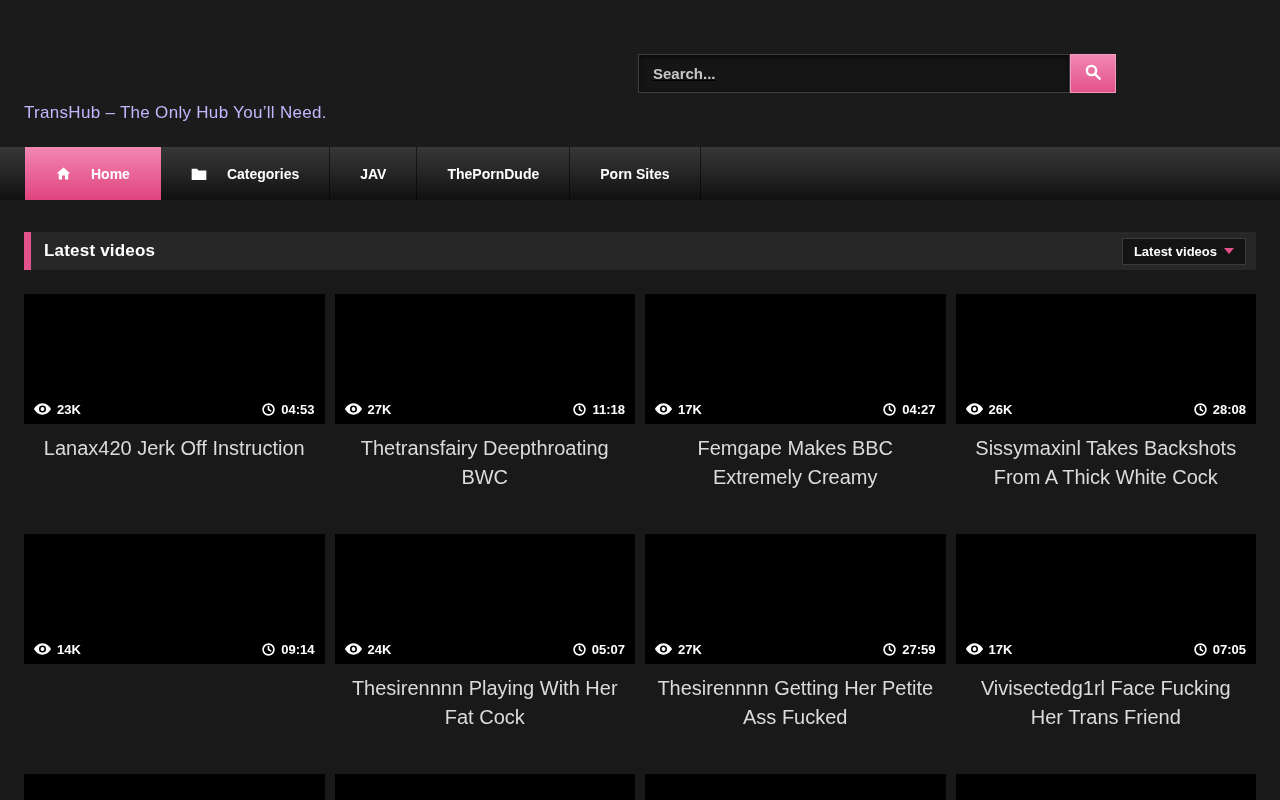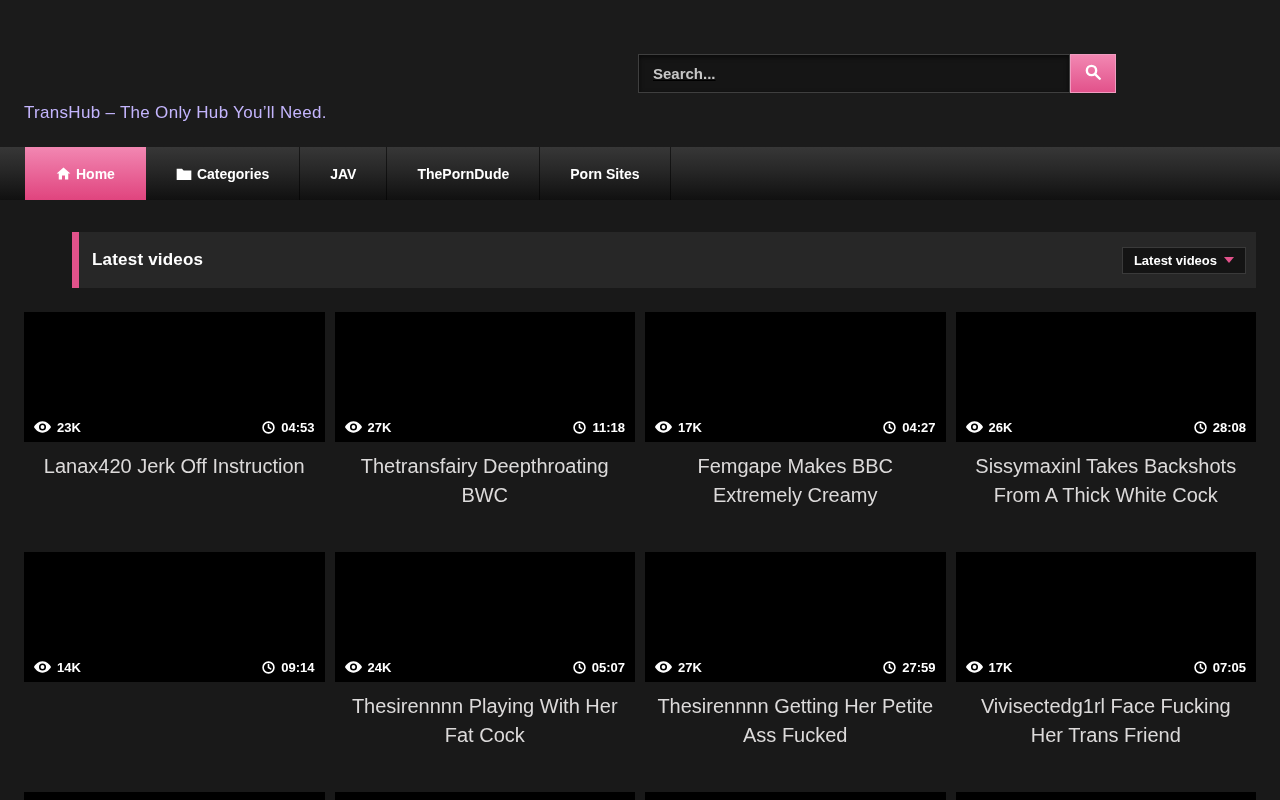--- a/index.html
+++ b/index.html
@@ -14,31 +14,31 @@
     box-shadow:inset 0 2px 5px rgba(0,0,0,.6); color:#cfcfcf; font-weight:bold; font-size:15px;
     padding:0 14px; outline:none; font-family:inherit; }
   .search-input::placeholder { color:#c7c7c7; opacity:1; }
   .search-btn { width:46px; height:39px; border:1px solid #f09cc0;
     background:linear-gradient(180deg,#f287b2 0%,#e2528b 100%); cursor:pointer;
     display:flex; align-items:center; justify-content:center; }
 
   
   .nav { width:100%; height:53px; background:linear-gradient(180deg,#373737 0%,#282828 42%,#101010 100%);
     display:flex; padding-left:25px; }
-  .nav-tab { height:100%; display:flex; align-items:center; gap:5px; padding:0 30px;
+  .nav-tab { height:100%; display:flex; align-items:center; gap:20px; padding:0 30px;
     color:#ffffff; font-weight:bold; font-size:14px; cursor:pointer;
     border-right:1px solid rgba(0,0,0,.55); }
   .nav-tab.first { border-left:1px solid rgba(0,0,0,.55); }
   .nav-tab.active { background:linear-gradient(180deg,#f287b2 0%,#e0447e 100%); border-color:transparent; }
   .nav-tab svg { display:block; }
 
   
   .main { padding:0 24px; }
-  .section-bar { margin-top:32px; height:56px; background:#272727; border-left:7px solid #e2528b;
-    display:flex; align-items:center; justify-content:space-between; padding:0 10px 0 13px;margin-left:48px; }
+  .section-bar { margin-top:32px; height:38px; background:#272727; border-left:7px solid #e2528b;
+    display:flex; align-items:center; justify-content:space-between; padding:0 10px 0 13px; }
   .section-title { color:#ffffff; font-weight:bold; font-size:17px; letter-spacing:.2px; }
   .sort-btn { background:#141414; border:1px solid #3a3a3a; color:#ffffff; font-weight:bold;
     font-size:13px; padding:5px 11px; display:flex; align-items:center; gap:7px; cursor:pointer;
     font-family:inherit; }
   .caret-down { width:0; height:0; border-left:5px solid transparent; border-right:5px solid transparent;
     border-top:6px solid #e2528b; display:inline-block; }
 
   
   .grid { margin-top:24px; display:grid; grid-template-columns:repeat(4,1fr);
     column-gap:10px; row-gap:0; grid-auto-rows:240px; }

